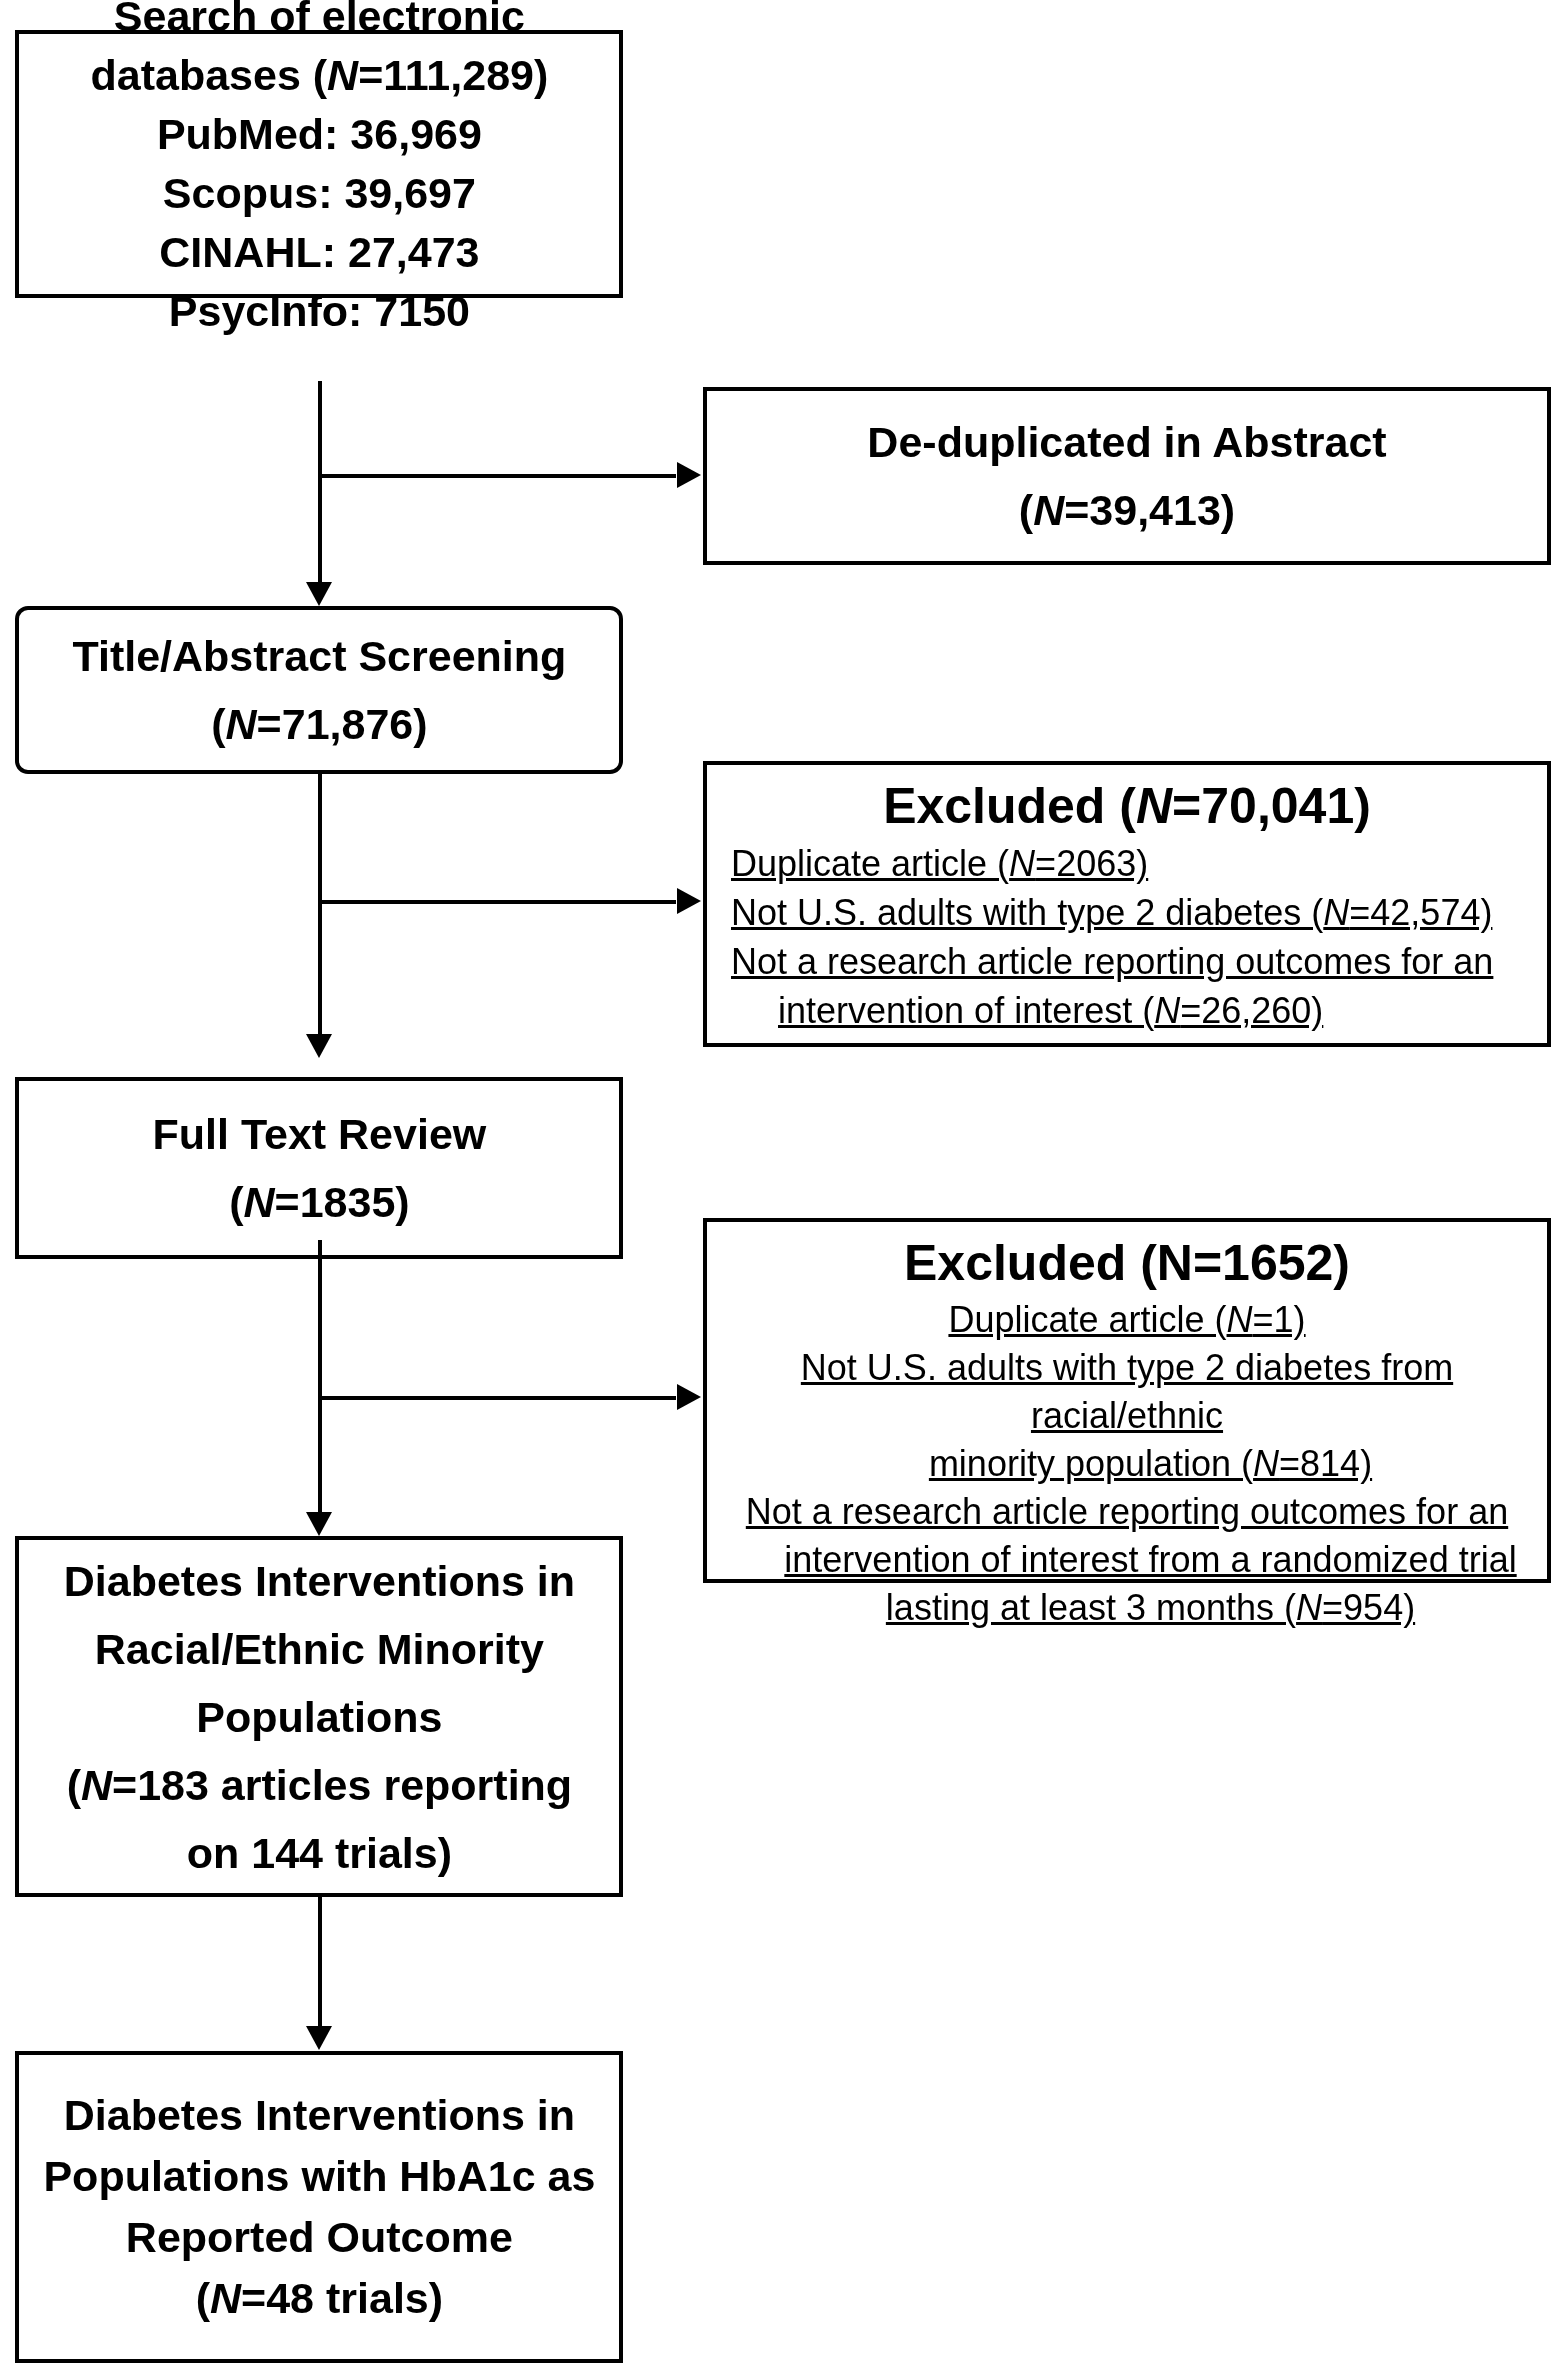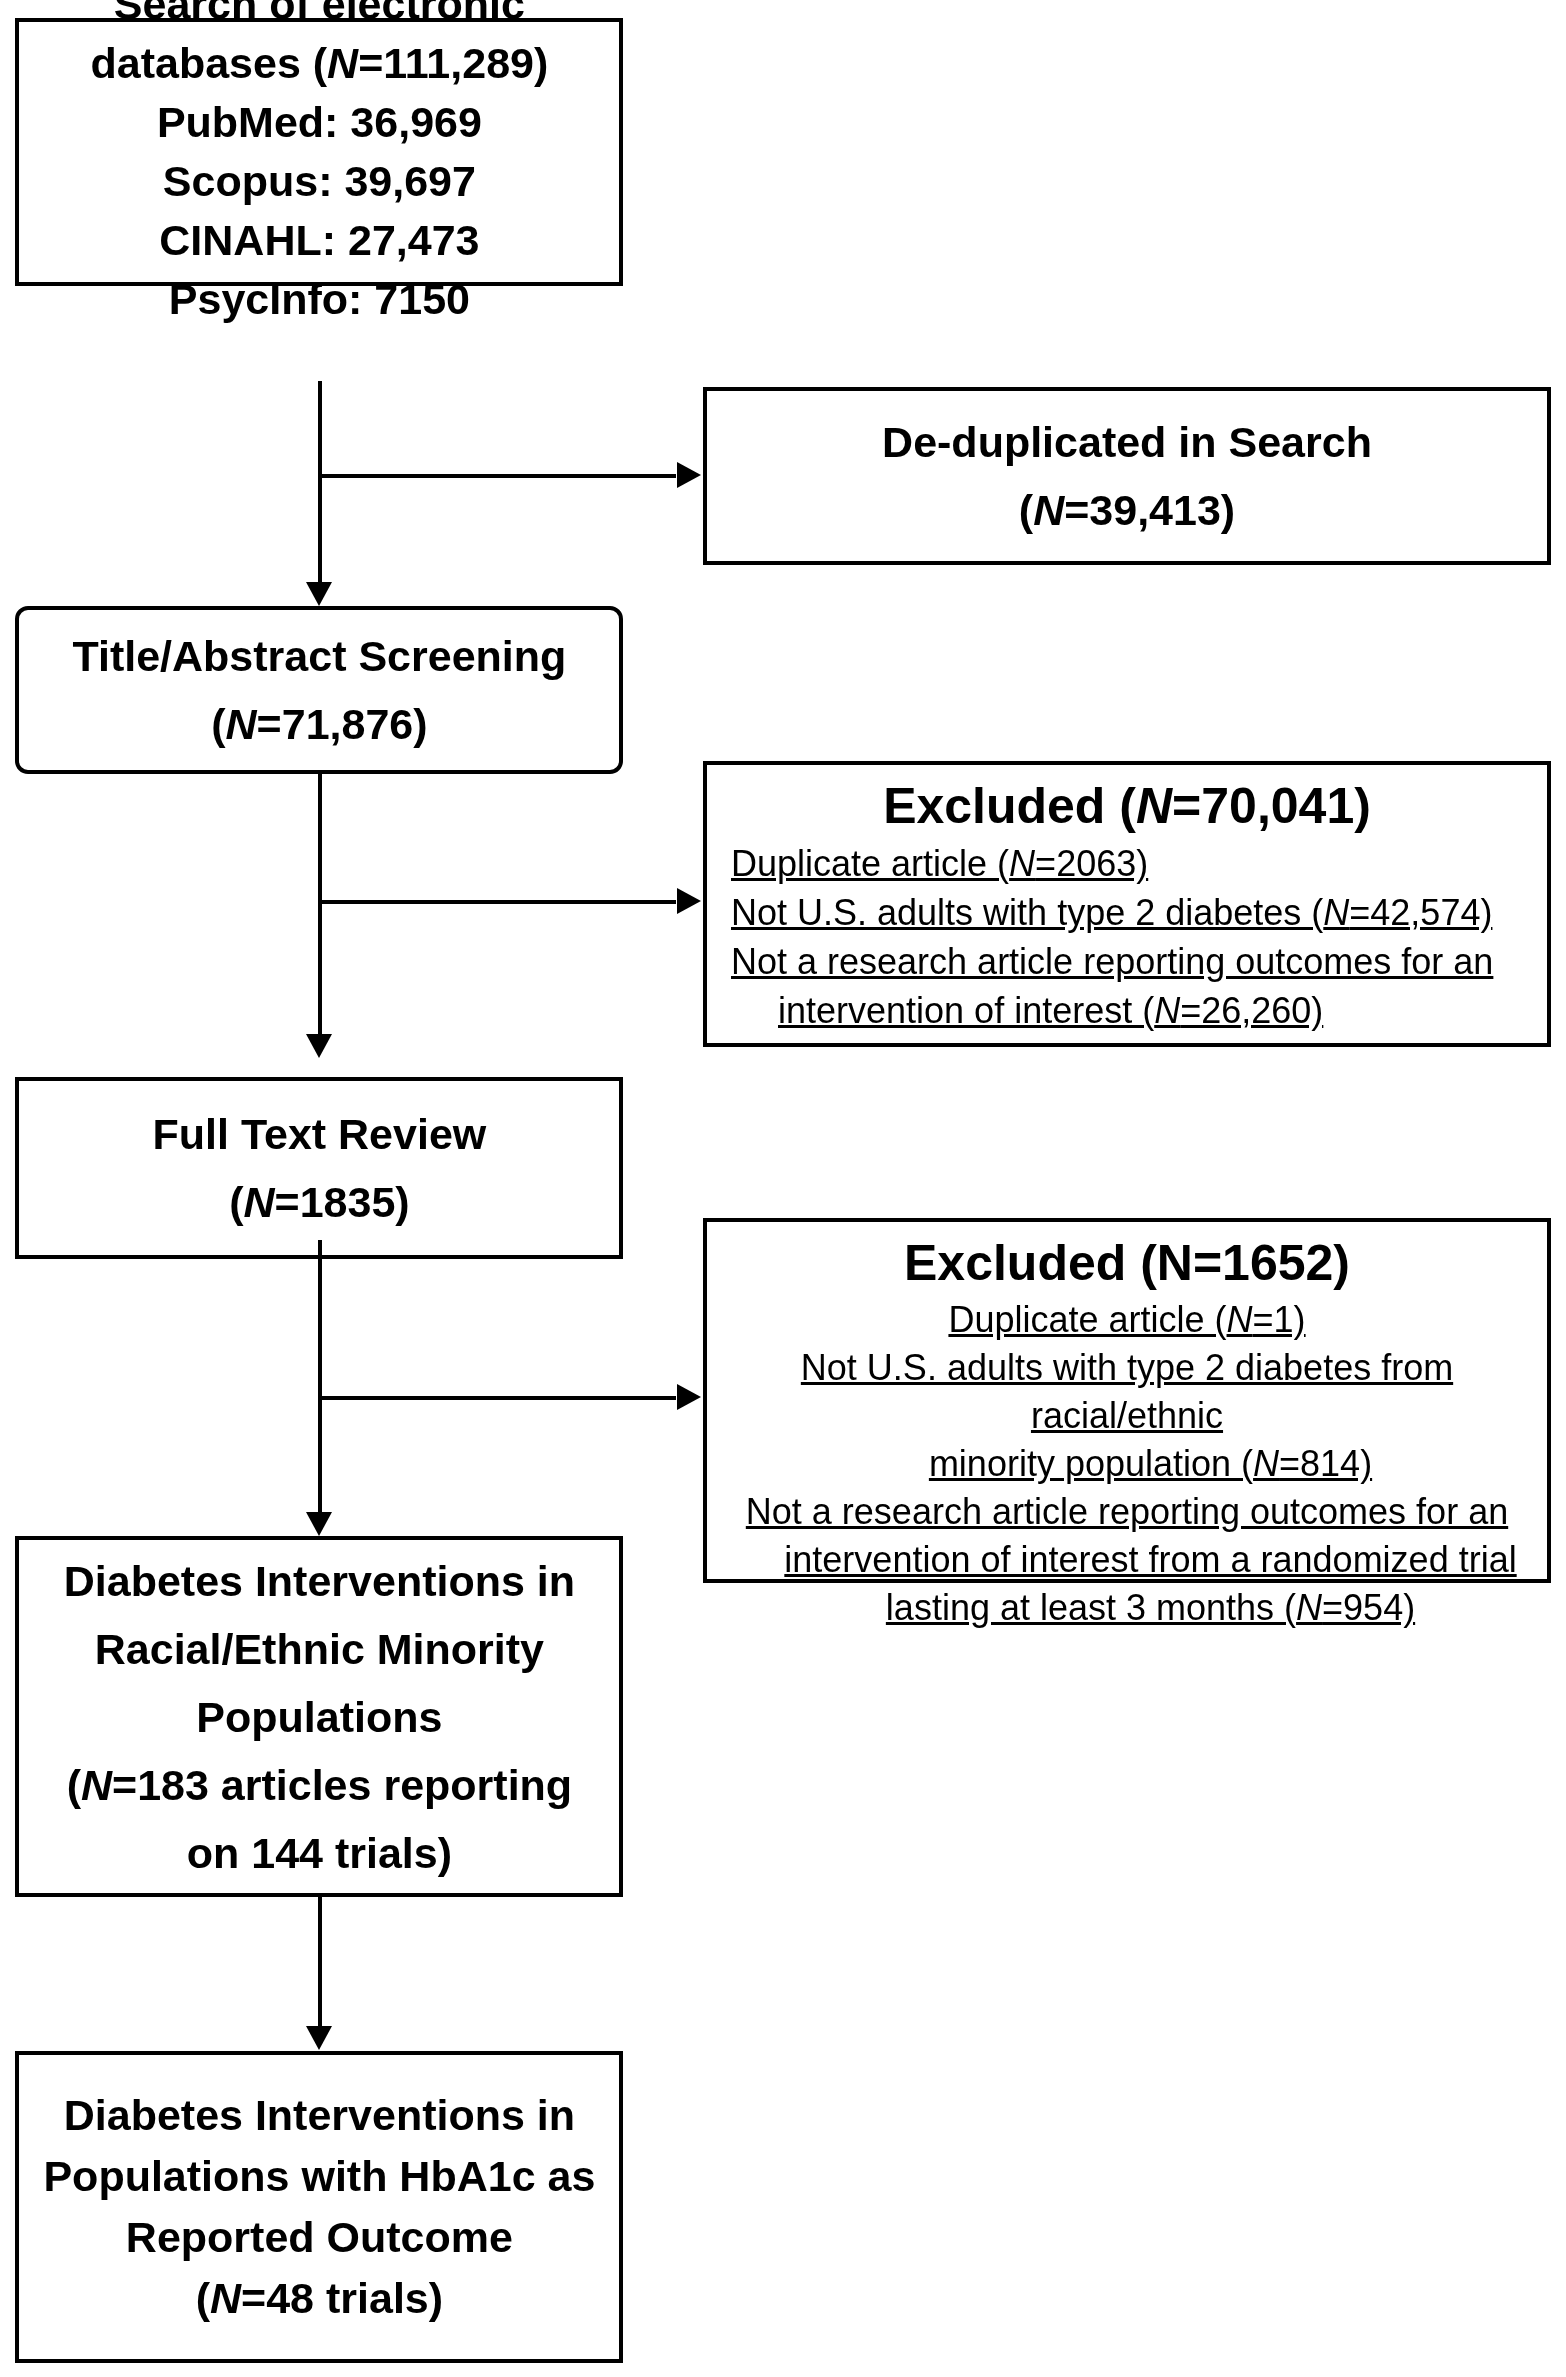--- a/index.html
+++ b/index.html
@@ -77,21 +77,21 @@
     border-bottom: 13.8px solid transparent;
     border-left: 24px solid #000000;
   }
   i { font-style: italic; }
 </style>
 </head>
 <body>
 
 <div class="canvas">
 
-  <div class="box center-box" style="left:15.4px; top:18px; width:608px; height:268px;">
+  <div class="box center-box" style="left:15.4px; top:30px; width:608px; height:268px;">
       <div class="line">Search of electronic</div>
       <div class="line">databases (<i>N</i>=111,289)</div>
       <div class="line">PubMed: 36,969</div>
       <div class="line">Scopus: 39,697</div>
       <div class="line">CINAHL: 27,473</div>
       <div class="line">PsycInfo: 7150</div>
     </div>
 
   <div class="box center-box lh84" style="left:15.4px; top:606px; width:608px; height:168px;border-radius:13px;">
       <div class="line">Title/Abstract Screening</div>
@@ -112,21 +112,21 @@
     </div>
 
   <div class="box center-box lh75" style="left:15.4px; top:2051px; width:608px; height:312px;">
       <div class="line">Diabetes Interventions in</div>
       <div class="line">Populations with HbA1c as</div>
       <div class="line">Reported Outcome</div>
       <div class="line">(<i>N</i>=48 trials)</div>
     </div>
 
   <div class="box center-box lh84" style="left:703px; top:387px; width:848px; height:178px;">
-      <div class="line">De-duplicated in Search</div>
+      <div class="line">De-duplicated in Abstract</div>
       <div class="line">(<i>N</i>=39,413)</div>
     </div>
 
   <div class="box excl-box" style="left:703px; top:761px; width:848px; height:286px;">
       <div class="ex-title">Excluded (<i>N</i>=70,041)</div>
       <div class="ex-line">Duplicate article (<i>N</i>=2063)</div>
       <div class="ex-line">Not U.S. adults with type 2 diabetes (<i>N</i>=42,574)</div>
       <div class="ex-line">Not a research article reporting outcomes for an</div>
       <div class="ex-line cont">intervention of interest (<i>N</i>=26,260)</div>
     </div>

